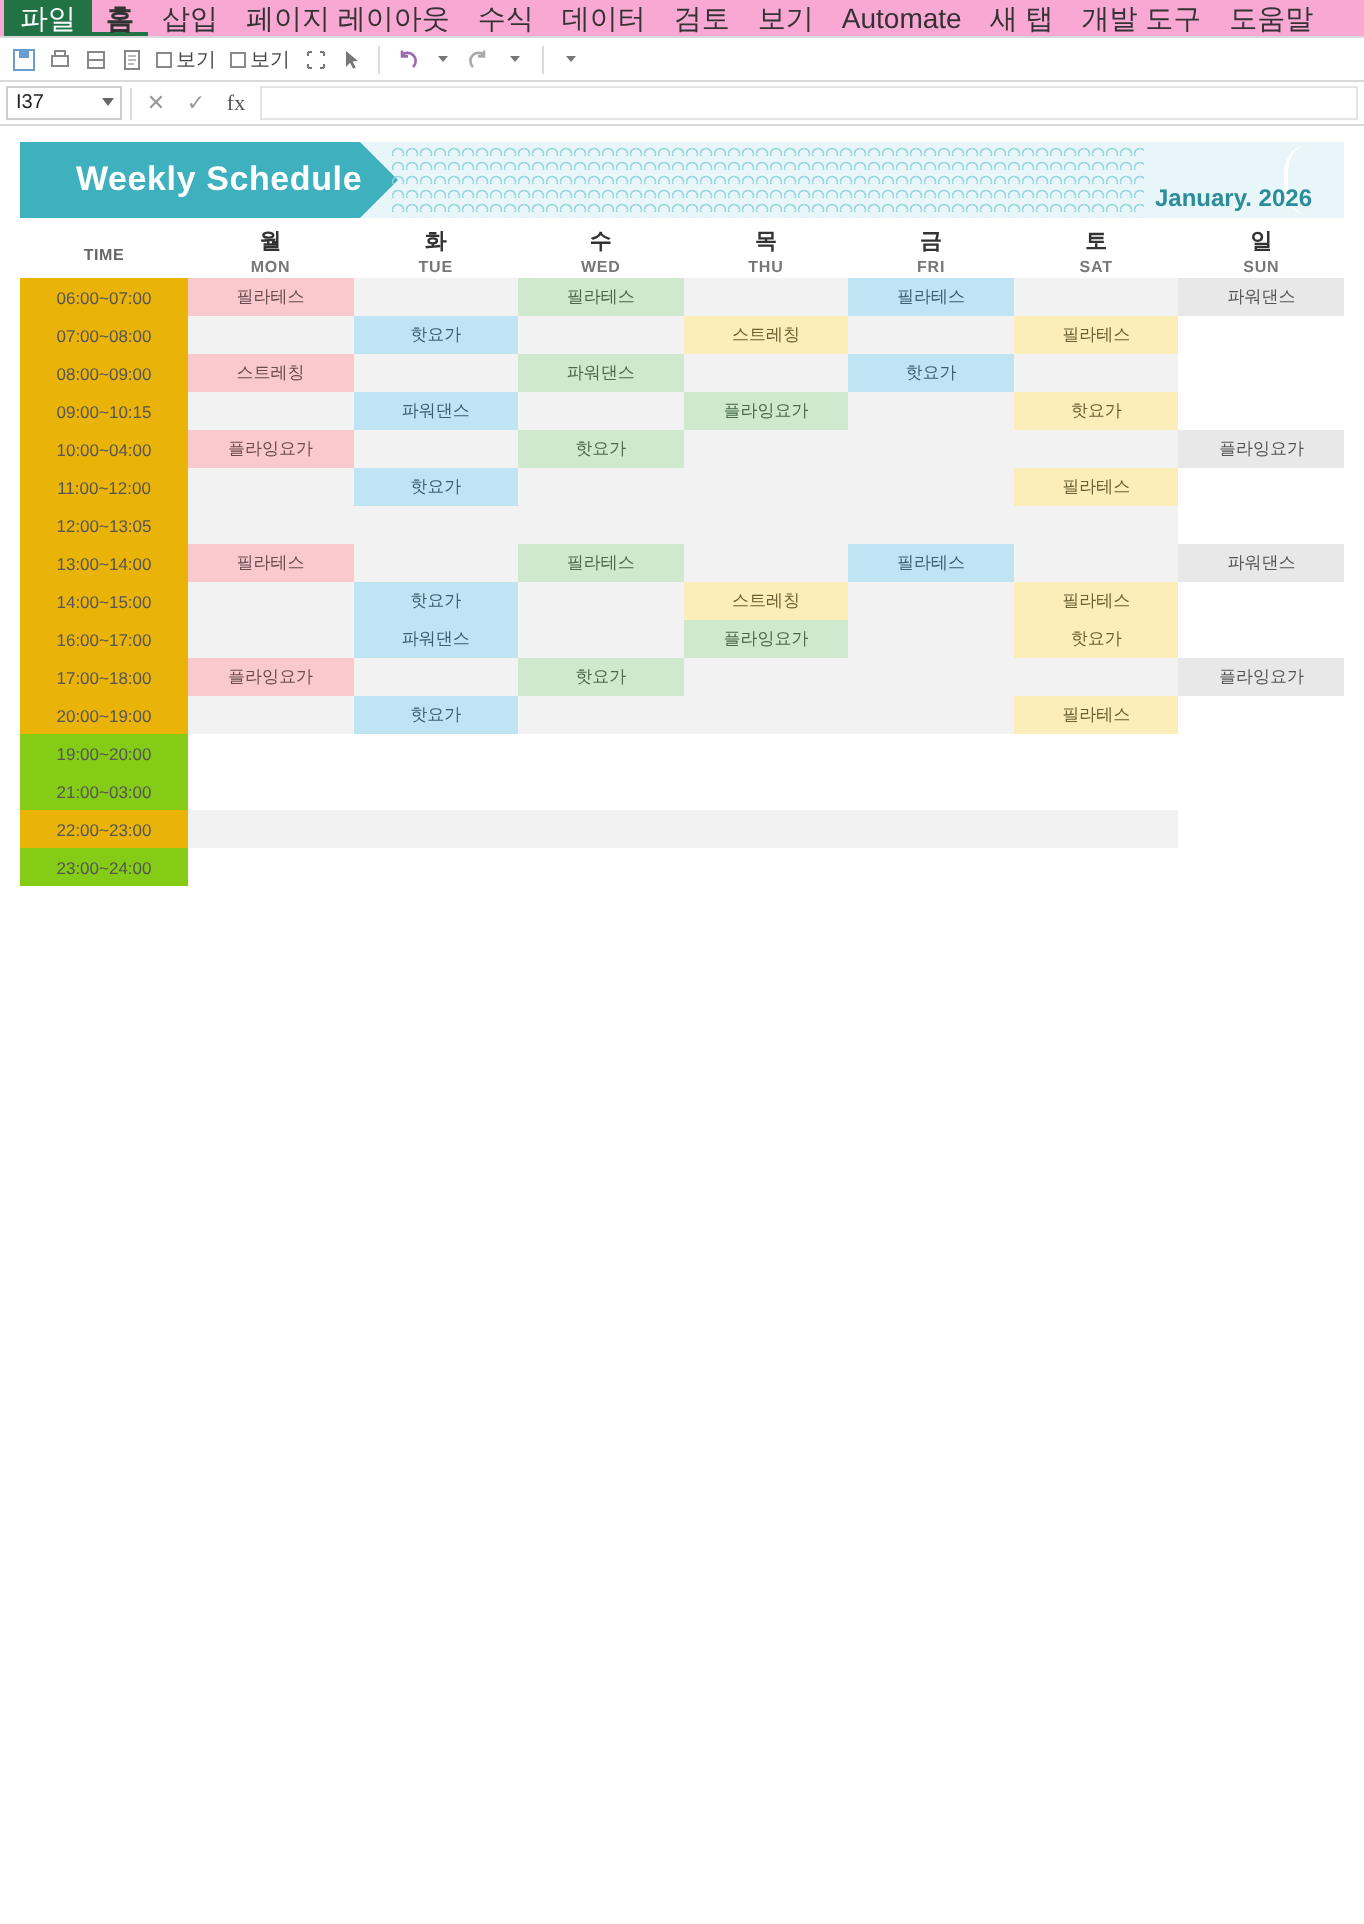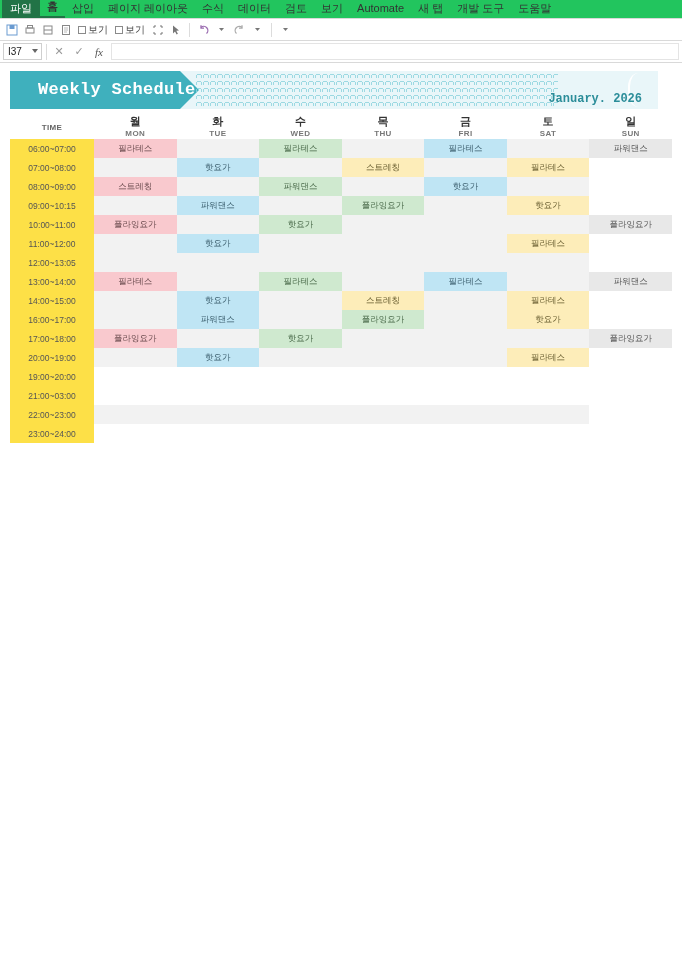--- a/index.html
+++ b/index.html
@@ -7,26 +7,25 @@
     margin: 0; padding: 0;
     width: 682px; height: 962px;
     background: #ffffff;
     font-family: "Liberation Sans", sans-serif;
     overflow: hidden;
   }
 
   
   .ribbon-tabs {
     display: flex;
-    align-items: flex-end;
     height: 19px;
     border-bottom: 1px solid #d9d9d9;
-    font-size: 11px;
+    font-size: 14px;
     color: #333;
-    background: #22c55e;
+    background: #f9a8d4;
     padding-left: 2px;
   }
   .ribbon-tabs .tab {
     padding: 3px 7px 3px 7px;
     white-space: nowrap;
     line-height: 13px;
   }
   .ribbon-tabs .tab.file {
     background: #217346;
     color: #fff;
@@ -64,65 +63,64 @@
   
   .formula-bar {
     display: flex; align-items: center;
     height: 22px;
     border-bottom: 1px solid #d9d9d9;
     font-size: 10px;
     padding: 0 3px;
     gap: 4px;
   }
   .namebox {
-    width: 39px; height: 17px;
+    width: 58px; height: 17px;
     border: 1px solid #cfcfcf;
     display: flex; align-items: center;
     padding-left: 4px;
     font-size: 10px;
     color: #222;
     position: relative;
     background: #fff;
   }
   .namebox .caret {
     position: absolute; right: 3px; top: 5px;
     border-left: 3px solid transparent;
     border-right: 3px solid transparent;
     border-top: 4px solid #666;
   }
   .fb-sep { width: 1px; height: 16px; background: #dcdcdc; }
   .fb-btn {
     width: 16px; height: 16px;
     display: inline-flex; align-items: center; justify-content: center;
     color: #999; font-size: 11px;
   }
-  .fb-btn.fx { font-style: italic; color: #555; font-family: "Liberation Serif", serif; }
+  .fb-btn.fx { color: #555; font-family: "Liberation Serif", serif; }
   .fb-input {
     flex: 1; height: 17px;
     border: 1px solid #e4e4e4;
     background: #fff;
   }
 
   
   .sheet {
     position: relative;
     background: #ffffff;
     height: 413px;
     overflow: hidden;
   }
 
   
   .card { padding: 0; }
   .banner {
     position: relative;
     height: 38px;
-    margin: 8px 24px 0 10px;
+    margin: 8px 10px 0 10px;
     background: #e9f6f9;
     overflow: hidden;
-    font-family: Liberation Mono, monospace;
   }
   .banner .teal {
     position: absolute; left: 0; top: 0; bottom: 0;
     width: 170px;
     background: #3fb0bd;
   }
   .banner .teal:after {
     content: "";
     position: absolute; right: -19px; top: 0;
     width: 0; height: 0;
@@ -170,23 +168,23 @@
     padding: 0;
     border: none;
   }
   table.sched col.timecol { width: 84px; }
   .dayhdr { padding-bottom: 2px; }
   .dayhdr .ko { font-size: 11px; color: #333; font-weight: bold; display: block; line-height: 13px; }
   .dayhdr .en { font-size: 8px; color: #777; display: block; line-height: 11px; letter-spacing: .4px; text-align: center; }
   .timehdr { font-size: 8px; color: #666; letter-spacing: .3px; }
   td.time {
     font-size: 8.5px; color: #555;
-    background: #fde047;
-  }
-  td.time.blank { background: #fde047; }
+    background: #eab308;
+  }
+  td.time.blank { background: #84cc16; }
   td.cell { background: #f2f2f2; }
   td.cell.empty { background: #f2f2f2; }
   td.cell.off { background: #ffffff; }
   td.cell.pink   { background: #f9c9ce; color: #6a4b4e; }
   td.cell.blue   { background: #bfe5f4; color: #3c5f6e; }
   td.cell.green  { background: #cfe9cf; color: #4a6a4a; }
   td.cell.yellow { background: #fdedb9; color: #6b6033; }
   td.cell.gray   { background: #e8e8e8; color: #555; }
 </style>
 </head>
@@ -382,21 +380,21 @@
             <td class="time">09:00~10:15</td>
             <td class="cell empty"></td>
             <td class="cell blue">파워댄스</td>
             <td class="cell empty"></td>
             <td class="cell green">플라잉요가</td>
             <td class="cell empty"></td>
             <td class="cell yellow">핫요가</td>
             <td class="cell off"></td>
           </tr>
           <tr>
-            <td class="time">10:00~11:00</td>
+            <td class="time">10:00~04:00</td>
             <td class="cell pink">플라잉요가</td>
             <td class="cell empty"></td>
             <td class="cell green">핫요가</td>
             <td class="cell empty"></td>
             <td class="cell empty"></td>
             <td class="cell empty"></td>
             <td class="cell gray">플라잉요가</td>
           </tr>
           <tr>
             <td class="time">11:00~12:00</td>

